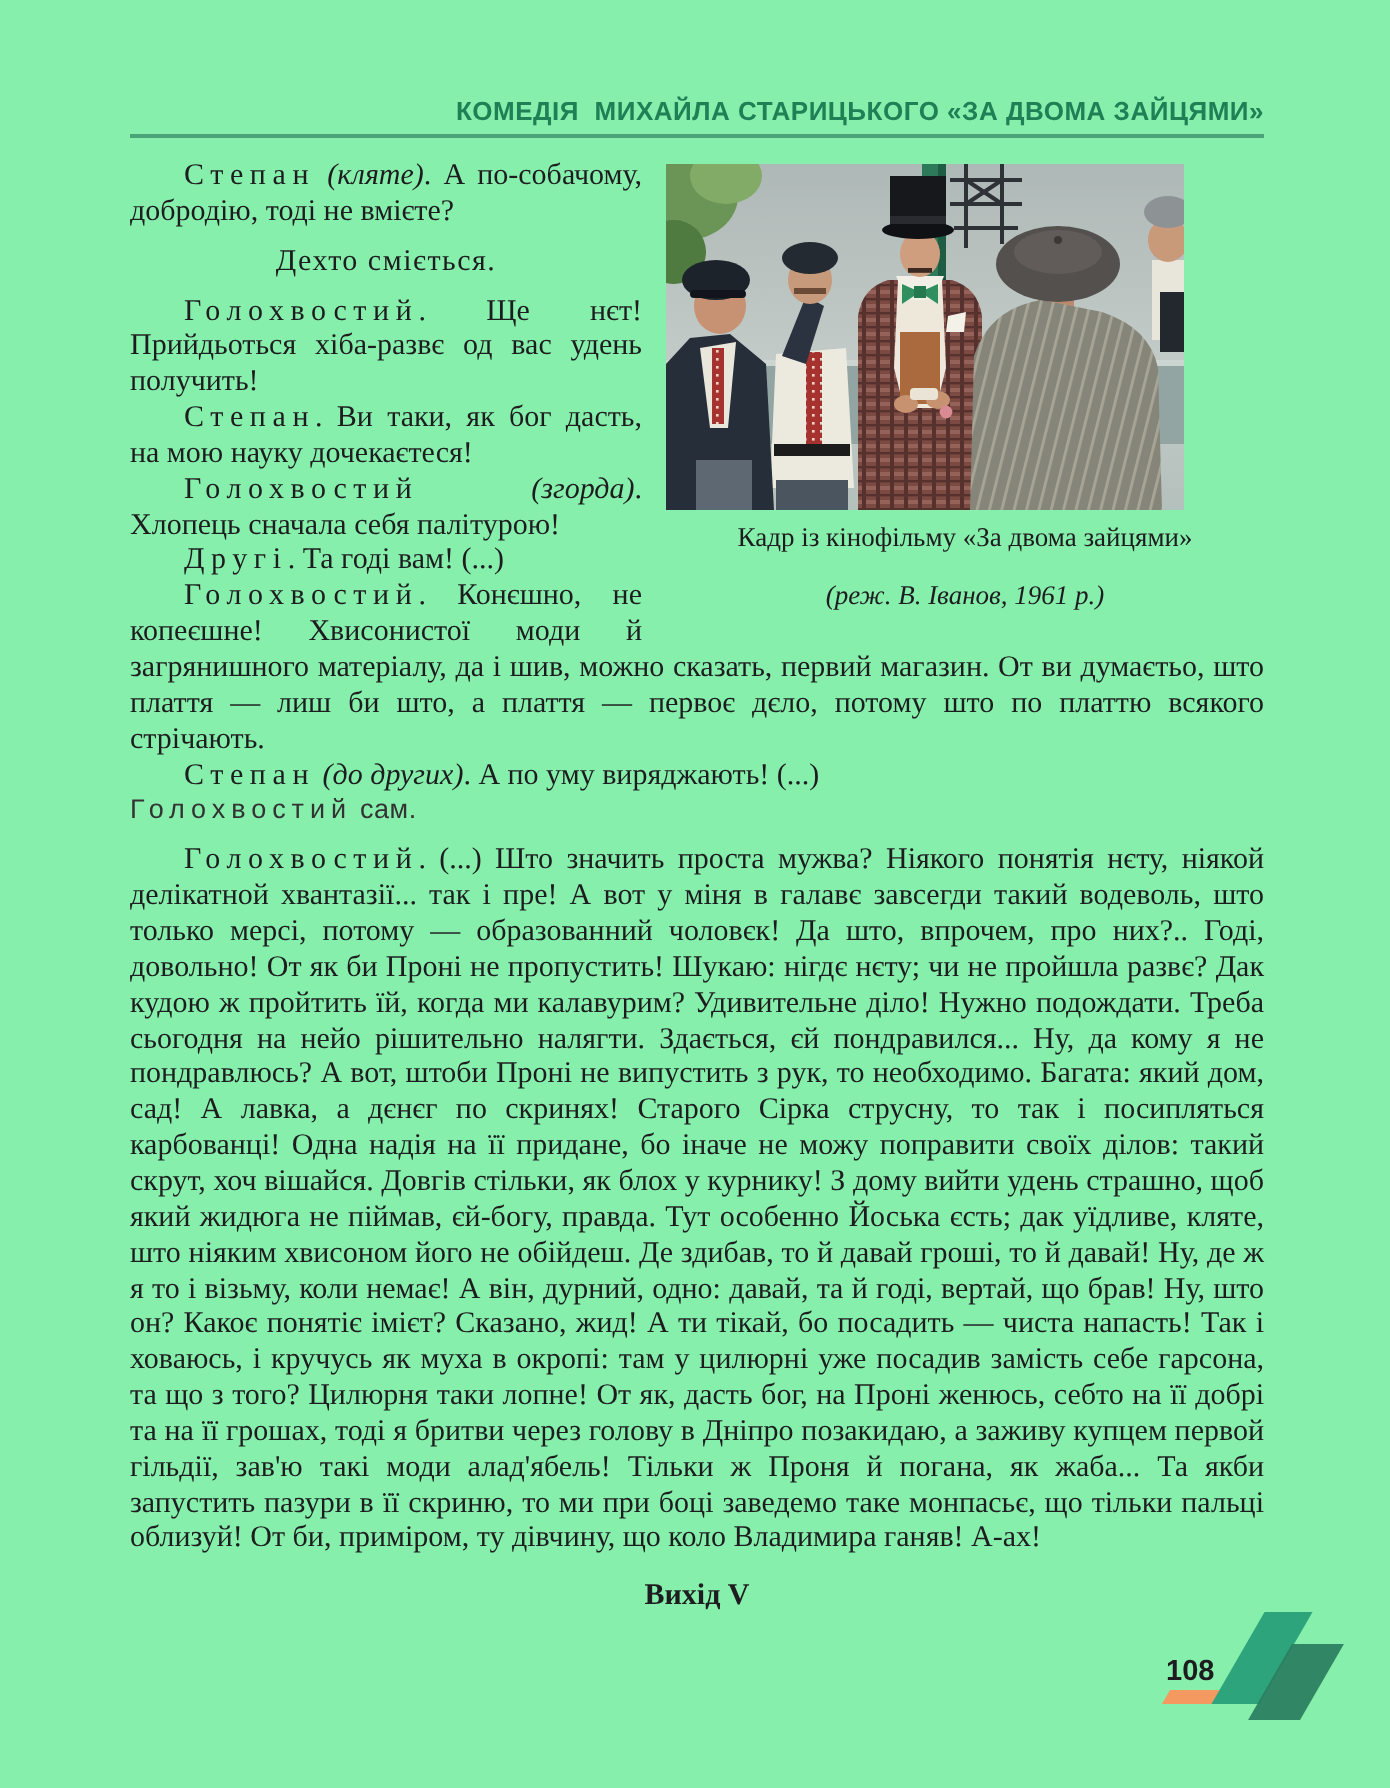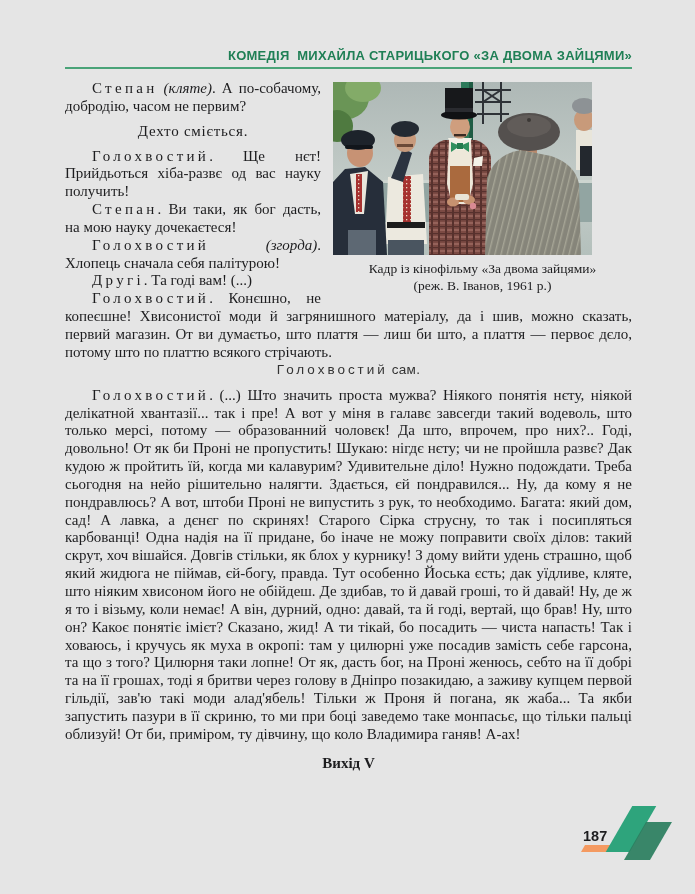--- a/index.html
+++ b/index.html
@@ -1,19 +1,19 @@
 <!DOCTYPE html>
 <html lang="uk"><head>
 <meta charset="utf-8">
 <style>
   html,body{margin:0;padding:0;background:#ffffff;}
   .page{
     position:relative;
     width:695px;height:894px;
-    background:#e5e5e5;
+    background:#86efac;
     overflow:hidden;
     font-family:"Liberation Serif","DejaVu Serif",serif;
     color:#1d1d1f;
   }
   .content{margin:0 63px 0 65px;}
 
   
   .runhead{
     padding-top:48px;
     text-align:right;
@@ -47,21 +47,21 @@
     text-indent:0;
     margin:7px 0;
     letter-spacing:.05em;
   }
   .scene-head{
     text-align:center;text-indent:0;
     font-weight:bold;
     margin:11px 0 8px;
   }
   .cast{
-    text-align:center;text-indent:0;
+    text-indent:0;
     font-family:"Liberation Sans","DejaVu Sans",sans-serif;
     font-size:13.5px;
     color:#333;
     margin:0 0 9px;
   }
   .cast .spaced{letter-spacing:.22em;}
   .cast .plain{letter-spacing:.02em;}
 
   
   .figure{
@@ -70,21 +70,21 @@
     margin:2px 0 6px 12px;
   }
   .figure svg{display:block;width:259px;height:173px;}
   .figcap{
     margin-top:6px;
     text-align:center;
     font-size:13.5px;
     line-height:1.25;
     text-indent:0;
   }
-  .figcap .cap2{}
+  .figcap .cap2{font-style:italic;margin-top:12px;}
 
   
   .footer{
     position:absolute;
     left:575px;top:806px;
     width:120px;height:62px;
   }
   .pagenum{
     position:absolute;left:8px;top:22px;
     font-family:"Liberation Sans","DejaVu Sans",sans-serif;
@@ -227,45 +227,46 @@
           </g>
         </svg>
 
         <div class="figcap">
           <div class="cap1">Кадр із кінофільму «За двома зайцями»</div>
           <div class="cap2">(реж. В. Іванов, 1961 р.)</div>
         </div>
       </div>
 
 
-      <p class="para"><span class="speaker">Степан</span><i class="stage">(кляте)</i><span>. А по-собачому, добродію, часом не первим?</span></p>
+      <p class="para"><span class="speaker">Степан</span><i class="stage">(кляте)</i><span>. А по-собачому, добродію, тоді не вмієте?</span></p>
 
       <div class="note">Дехто сміється.</div>
 
-      <p class="para"><span class="speaker">Голохвостий</span><i class="stage"></i><span>. Ще нєт! Прийдьоться хіба-развє од вас науку получить!</span></p>
+      <p class="para"><span class="speaker">Голохвостий</span><i class="stage"></i><span>. Ще нєт! Прийдьоться хіба-развє од вас удень получить!</span></p>
 
       <p class="para"><span class="speaker">Степан</span><i class="stage"></i><span>. Ви таки, як бог дасть, на мою науку дочекаєтеся!</span></p>
 
       <p class="para"><span class="speaker">Голохвостий</span><i class="stage">(згорда)</i><span>. Хлопець сначала себя палітурою!</span></p>
 
 
       <p class="para"><span class="speaker">Другі</span><i class="stage"></i><span>. Та годі вам! (...)</span></p>
 
 
       <p class="para"><span class="speaker">Голохвостий</span><i class="stage"></i><span>. Конєшно, не копеєшне! Хвисонистої моди й загрянишного матеріалу, да і шив, можно сказать, первий магазин. От ви думаєтьо, што плаття — лиш би што, а плаття — первоє дєло, потому што по платтю всякого стрічають.</span></p>
 
+      <p class="para"><span class="speaker">Степан</span><i class="stage">(до других)</i><span>. А по уму виряджають! (...)</span></p>
 
       <div class="cast"><span class="spaced">Голохвостий</span><span class="plain"> сам.</span></div>
 
       <p class="para"><span class="speaker">Голохвостий</span><i class="stage"></i><span>. (...) Што значить проста мужва? Ніякого понятія нєту, ніякой делікатной хвантазії... так і пре! А вот у міня в галавє завсегди такий водеволь, што только мерсі, потому — образованний чоловєк! Да што, впрочем, про них?.. Годі, довольно! От як би Проні не пропустить! Шукаю: нігдє нєту; чи не пройшла развє? Дак кудою ж пройтить їй, когда ми калавурим? Удивительне діло! Нужно подождати. Треба сьогодня на нейо рішительно налягти. Здається, єй пондравился... Ну, да кому я не пондравлюсь? А вот, штоби Проні не випустить з рук, то необходимо. Багата: який дом, сад! А лавка, а дєнєг по скринях! Старого Сірка струсну, то так і посипляться карбованці! Одна надія на її придане, бо іначе не можу поправити своїх ділов: такий скрут, хоч вішайся. Довгів стільки, як блох у курнику! З дому вийти удень страшно, щоб який жидюга не піймав, єй-богу, правда. Тут особенно Йоська єсть; дак уїдливе, кляте, што ніяким хвисоном його не обійдеш. Де здибав, то й давай гроші, то й давай! Ну, де ж я то і візьму, коли немає! А він, дурний, одно: давай, та й годі, вертай, що брав! Ну, што он? Какоє понятіє імієт? Сказано, жид! А ти тікай, бо посадить — чиста напасть! Так і ховаюсь, і кручусь як муха в окропі: там у цилюрні уже посадив замість себе гарсона, та що з того? Цилюрня таки лопне! От як, дасть бог, на Проні женюсь, себто на її добрі та на її грошах, тоді я бритви через голову в Дніпро позакидаю, а заживу купцем первой гільдії, зав'ю такі моди алад'ябель! Тільки ж Проня й погана, як жаба... Та якби запустить пазури в її скриню, то ми при боці заведемо таке монпасьє, що тільки пальці облизуй! От би, приміром, ту дівчину, що коло Владимира ганяв! А-ах!</span></p>
 
       <div class="scene-head">Вихід V</div>
 
     </div>
   </div>
 
   <div class="footer">
-    <span class="pagenum">187</span>
+    <span class="pagenum">108</span>
     <div class="bar-orange" style="background: rgb(244, 154, 97);"></div>
     <div class="para-green-light" style="background: rgb(46, 164, 124);"></div>
     <div class="para-green-dark" style="background: rgb(42, 126, 94);"></div>
   </div>
 </div>
 
 </body></html>

